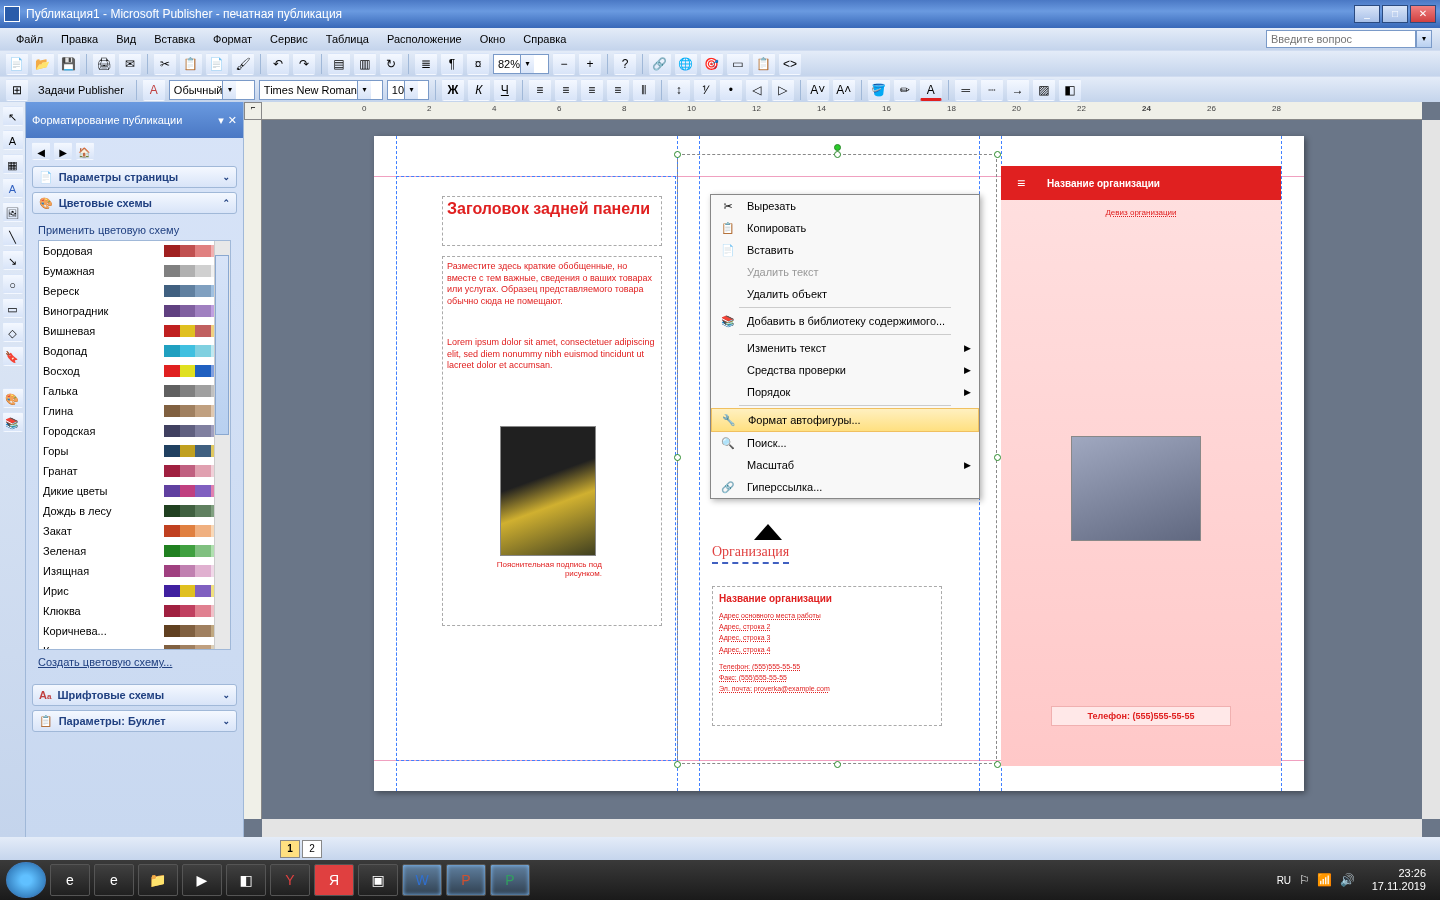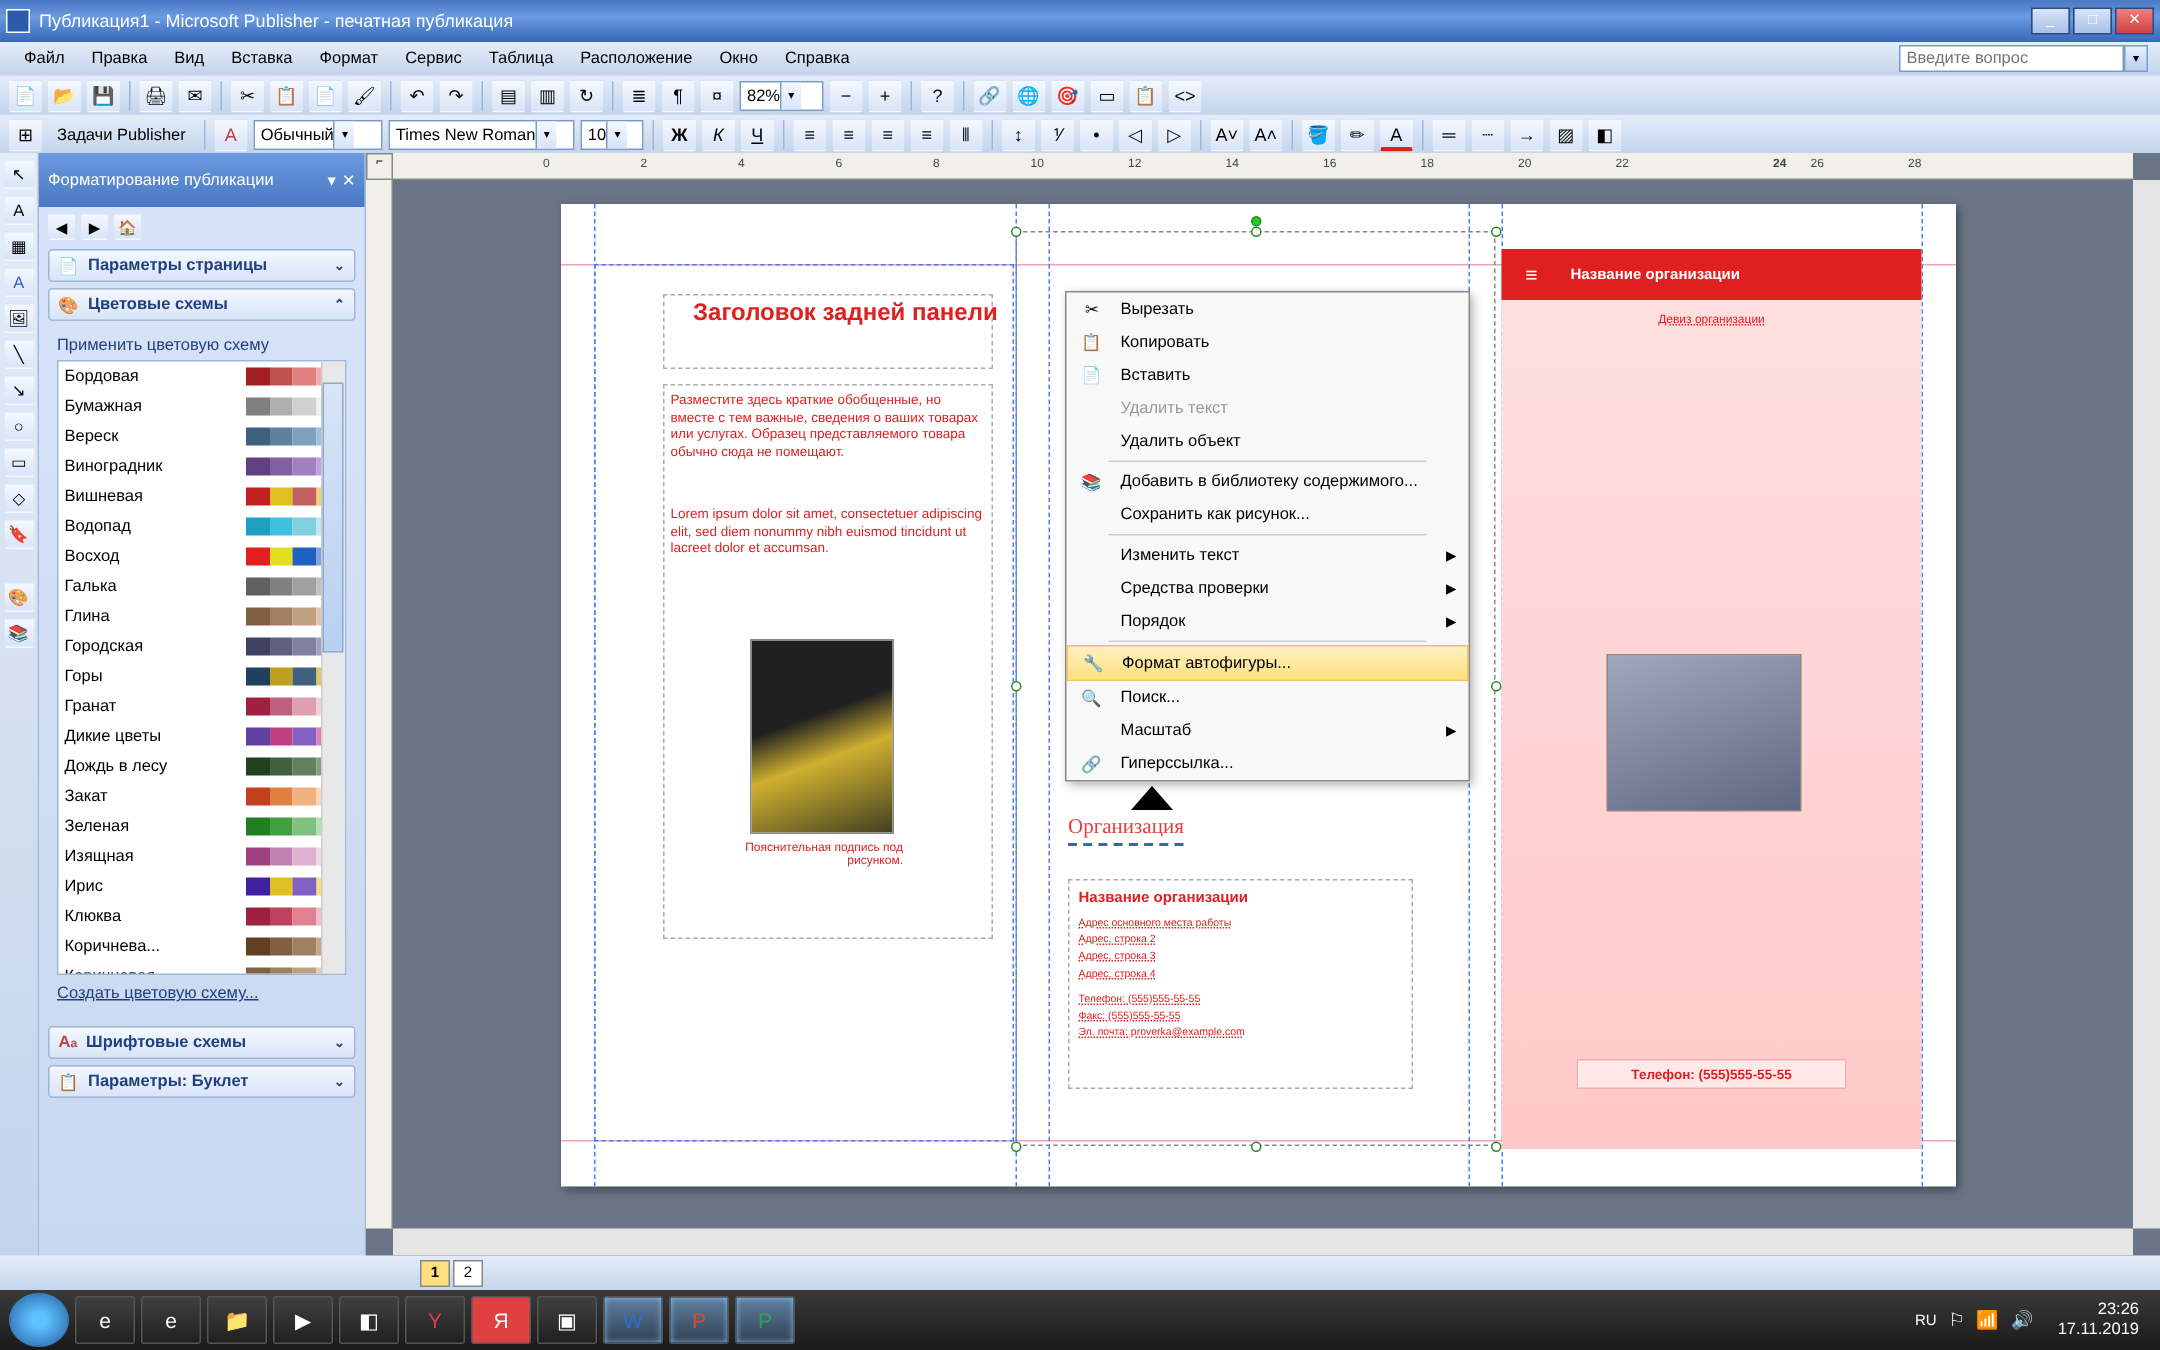--- a/index.html
+++ b/index.html
@@ -61,21 +61,21 @@
 .rnum-h { position:absolute; top:2px; font-size:8px; color:#444; }
 .canvas-inner { position:absolute; top:18px; left:18px; right:18px; bottom:18px; overflow:hidden; }
 .page { position:absolute; top:16px; left:112px; width:930px; height:655px; background:#fff; box-shadow:2px 2px 6px rgba(0,0,0,0.4); }
 .guide-v { position:absolute; top:0; bottom:0; width:1px; border-left:1px dashed #4080ff; }
 .guide-h { position:absolute; left:0; right:0; height:1px; border-top:1px solid #f0a0c0; }
 .margin-frame { position:absolute; border:1px dashed #4080ff; }
 .sel-frame { position:absolute; border:1px dashed #888; }
 .sel-handle { position:absolute; width:7px; height:7px; background:#fff; border:1px solid #2a8a2a; border-radius:50%; }
 .sel-rot { background:#2aca2a; }
 .txt-frame { position:absolute; border:1px dashed #aaa; }
-.back-h1 { position:absolute; color:#e02020; font-weight:bold; font-family:Arial; font-size:16px; line-height:1.2;margin-left:15px; }
+.back-h1 { position:absolute; color:#e02020; font-weight:bold; font-family:Arial; font-size:16px; line-height:1.2; }
 .back-body { position:absolute; color:#e02020; font-family:Arial; font-size:9px; line-height:1.3; }
 .img-ph { position:absolute; background:linear-gradient(160deg,#202020 40%,#d0b030 60%,#404020); border:1px solid #888; }
 .img-ph2 { position:absolute; background:linear-gradient(160deg,#a0a8c0,#606880); border:1px solid #888; }
 .caption { position:absolute; color:#e02020; font-size:8px; text-align:right; }
 .org-hdr { position:absolute; font-family:'Times New Roman'; color:#e04040; font-size:14px; border-bottom:2px dashed #4060c0; padding-bottom:2px; }
 .org-logo { position:absolute; border-left:14px solid transparent; border-right:14px solid transparent; border-bottom:16px solid #000; }
 .org-block { position:absolute; border:1px dashed #aaa; padding:6px; }
 .org-title { color:#e02020; font-weight:bold; font-size:10px; margin-bottom:6px; }
 .org-line { color:#e02020; font-size:7px; text-decoration:underline dotted; line-height:1.6; }
 .panel3 { position:absolute; background:linear-gradient(#ffe0e0,#ffc8c8); }
@@ -502,21 +502,21 @@
         <span class="rnum-h" style="left: 230px;">4</span>
         <span class="rnum-h" style="left: 295px;">6</span>
         <span class="rnum-h" style="left: 360px;">8</span>
         <span class="rnum-h" style="left: 425px;">10</span>
         <span class="rnum-h" style="left: 490px;">12</span>
         <span class="rnum-h" style="left: 555px;">14</span>
         <span class="rnum-h" style="left: 620px;">16</span>
         <span class="rnum-h" style="left: 685px;">18</span>
         <span class="rnum-h" style="left: 750px;">20</span>
         <span class="rnum-h" style="left: 815px;">22</span>
-        <span class="rnum-h" style="left: 920px; font-weight: bold;">24</span>
+        <span class="rnum-h" style="left: 880px; font-weight: bold;">24</span>
         <span class="rnum-h" style="left: 945px;">26</span>
         <span class="rnum-h" style="left: 1010px;">28</span>
       </div>
     <div class="ruler-v"></div>
     <div class="canvas-inner">
       <div class="page">
 
         <div class="guide-h" style="top:40px"></div>
         <div class="guide-h" style="bottom:30px"></div>
         <div class="guide-v" style="left:22px"></div>
@@ -598,24 +598,20 @@
       <span>Удалить текст</span>
     </div>
     <div class="ctx-item">
       <span class="ctx-icon"></span>
       <span>Удалить объект</span>
     </div>
     <div class="ctx-sep"></div>
     <div class="ctx-item">
       <span class="ctx-icon">📚</span>
       <span>Добавить в библиотеку содержимого...</span>
-    </div>
-    <div class="ctx-item">
-      <span class="ctx-icon"></span>
-      <span>Сохранить как рисунок...</span>
     </div>
     <div class="ctx-sep"></div>
     <div class="ctx-item">
       <span class="ctx-icon"></span>
       <span>Изменить текст</span>
       <span class="ctx-arrow">▶</span>
     </div>
     <div class="ctx-item">
       <span class="ctx-icon"></span>
       <span>Средства проверки</span>

